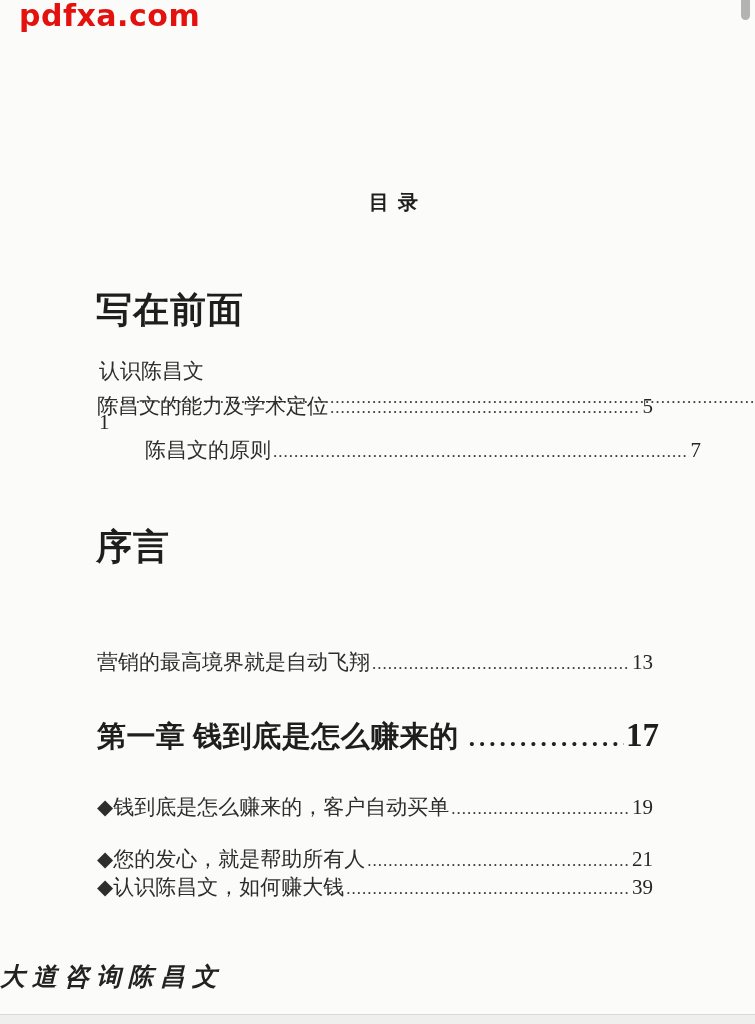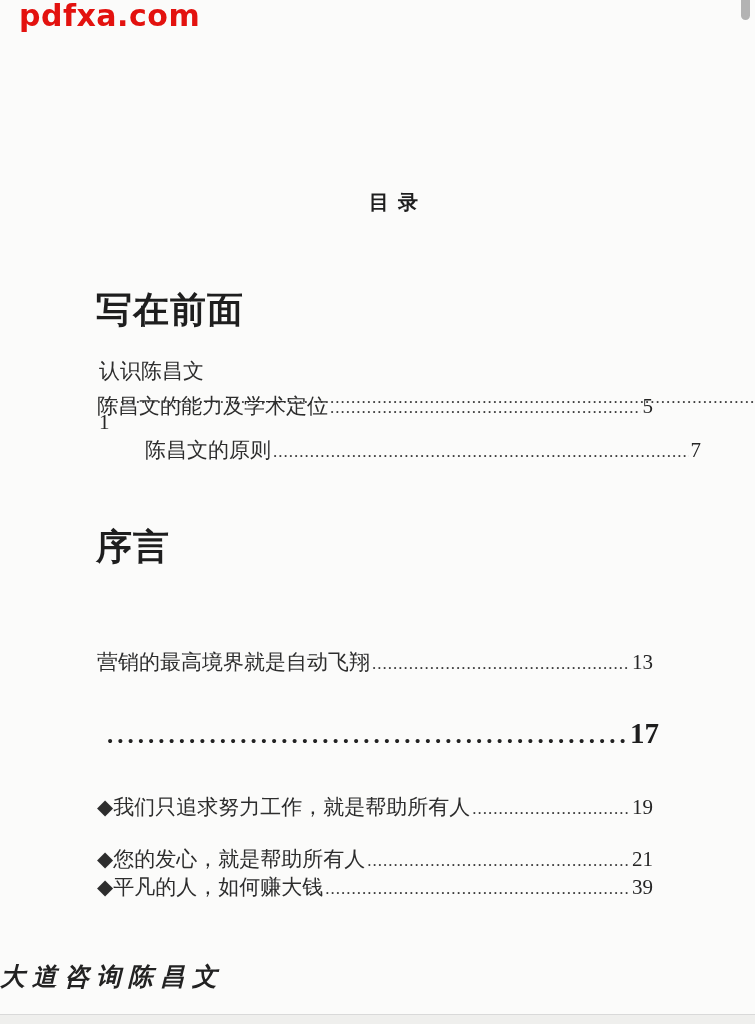--- a/index.html
+++ b/index.html
@@ -75,21 +75,21 @@
     white-space:nowrap;font-size:29px;font-weight:700;letter-spacing:0.5px;
   }
   .leader-ch{
     flex:1;overflow:hidden;white-space:nowrap;
     margin-left:10px;margin-right:2px;color:#222;
   }
   .leader-ch::after{
     content:"......................................................";
     font-size:25px;letter-spacing:4px;font-weight:700;
   }
-  .chapter-row .pg-ch{font-size:29px;font-weight:700;color:var(--text-dark);}
+  .chapter-row .pg-ch{font-size:33px;font-weight:700;color:var(--text-dark);}
   .footer{
     position:absolute;left:0;top:960px;width:755px;
     text-align:left;
     font-size:25px;font-weight:700;font-style:italic;
     letter-spacing:7px;color:#222;
   }
   .bottom-strip{
     position:absolute;left:0;bottom:0;width:755px;height:9px;
     background:var(--strip-gray);
     border-top:1px solid #d9d9d9;
@@ -125,36 +125,37 @@
 
   <h2 class="sec-h sec2">序言</h2>
 
   <div class="toc-row row-b1">
     <span class="t">营销的最高境界就是自动飞翔</span>
     <span class="leader"></span>
     <span class="pg">13</span>
   </div>
 
   <div class="chapter-row">
+    <span class="t">第一章 钱到底是怎么赚来的</span>
     <span class="leader-ch"></span>
     <span class="pg-ch">17</span>
   </div>
 
   <div class="toc-row row-c1">
-    <span class="t">◆我们只追求努力工作，就是帮助所有人</span>
+    <span class="t">◆钱到底是怎么赚来的，客户自动买单</span>
     <span class="leader"></span>
     <span class="pg">19</span>
   </div>
   <div class="toc-row row-c2">
     <span class="t">◆您的发心，就是帮助所有人</span>
     <span class="leader"></span>
     <span class="pg">21</span>
   </div>
   <div class="toc-row row-c3">
-    <span class="t">◆平凡的人，如何赚大钱</span>
+    <span class="t">◆认识陈昌文，如何赚大钱</span>
     <span class="leader"></span>
     <span class="pg">39</span>
   </div>
 
   <div class="footer">大道咨询陈昌文</div>
 
   <div class="bottom-strip"></div>
 
 </div>
 

